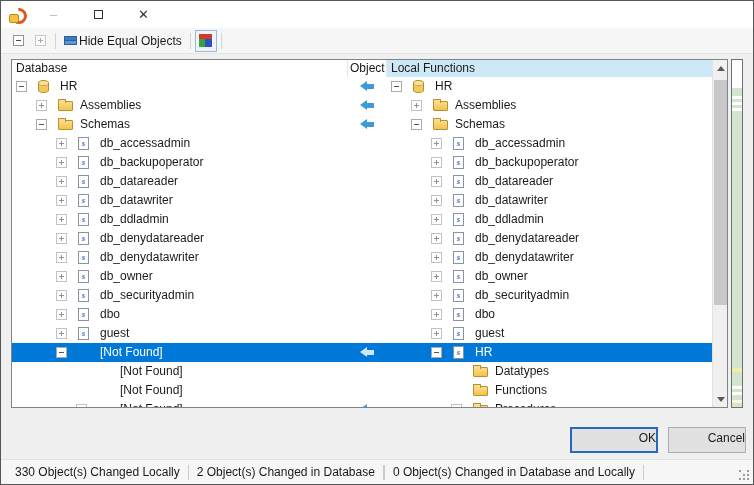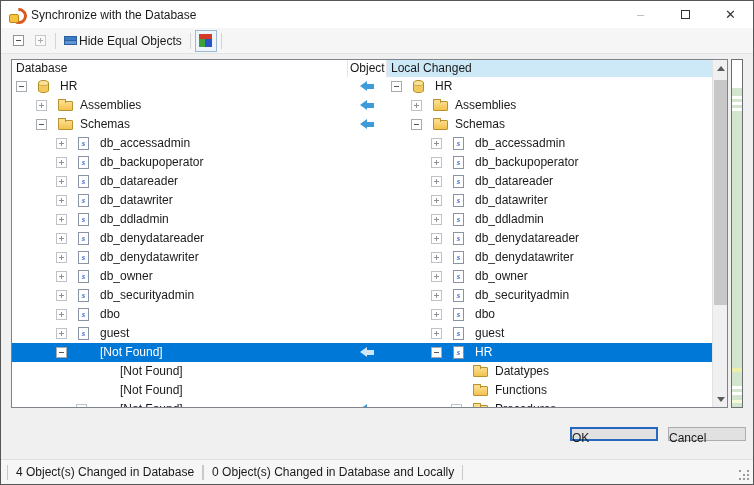--- a/index.html
+++ b/index.html
@@ -87,39 +87,38 @@
       #d3e5cc 51px,#d3e5cc 308px,
       #ecefa6 308px,#ecefa6 312px,
       #d3e5cc 312px,#d3e5cc 326px,
       #ffffff 326px,#ffffff 329px,
       #d3e5cc 329px,#d3e5cc 332px,
       #ffffff 332px,#ffffff 335px,
       #d3e5cc 335px,#d3e5cc 340px,
       #f6f8da 340px,#f6f8da 343px,
       #d3e5cc 343px,#d3e5cc 349px);}
   
-  .btn{position:absolute;top:426px;height:14px;background:#e1e1e1;border:1px solid #adadad;text-align:left;line-height:21px;}
+  .btn{position:absolute;top:426px;height:26px;background:#e1e1e1;border:1px solid #adadad;text-align:right;line-height:21px;}
   .btn.ok{left:569px;width:88px;border:2px solid #2667c0;line-height:19px;}
   .btn.cancel{left:667px;width:78px;}
   
   .statusbar{position:absolute;left:0;right:0;bottom:0;height:25px;background:#f6f6f6;border-top:1px solid #e0e0e0;display:flex;align-items:center;padding-left:6px;}
   .stitem{padding:0 8px;white-space:nowrap;}
   .ssep{width:1px;height:15px;background:#c9c9c9;}
   .grip{position:absolute;right:3px;bottom:3px;width:11px;height:11px;}
   .grip::before{content:"";position:absolute;left:0;top:0;width:2px;height:2px;background:#9b9b9b;
     box-shadow:8px 8px #9b9b9b,8px 4px #9b9b9b,4px 8px #9b9b9b,8px 0 #9b9b9b,0 8px #9b9b9b,4px 4px #9b9b9b;}
 </style>
 </head>
 <body>
 
 <div class="window">
 
   <div class="titlebar">
     <span class="appicon"></span>
-    <span class="title">Synchronize with the Database</span>
     <div class="winbtns">
       <div class="winbtn dim">
           <span>–</span>
         </div>
       <div class="winbtn">
           <span class="maxbox"></span>
         </div>
       <div class="winbtn">
           <span>✕</span>
         </div>
@@ -142,21 +141,21 @@
     <div class="tbtn framed">
         <span class="coloricon"></span>
       </div>
     <div class="tsep"></div>
   </div>
 
   <div class="panel">
     <div class="hdr">
       <div class="hcell h-db">Database</div>
       <div class="hcell h-act">Object</div>
-      <div class="hcell h-meta">Local Changed</div>
+      <div class="hcell h-meta">Local Functions</div>
     </div>
     <div class="rows">
         <div class="trow">
           <div class="cell left">
             <span class="exp minus" style="left:4px"></span>
             <span class="ic ic-database" style="left:26px"></span>
             <span class="lbl" style="left:48px">HR</span>
           </div>
           <div class="cell action">
             <span class="arrow"></span>
@@ -395,22 +394,23 @@
       <div class="sb-dn"></div>
     </div>
   </div>
 
   <div class="ruler"></div>
 
   <div class="btn ok">OK</div>
   <div class="btn cancel">Cancel</div>
 
   <div class="statusbar">
+    <span class="stitem">330 Object(s) Changed Locally</span>
     <span class="ssep"></span>
-    <span class="stitem">4 Object(s) Changed in Database</span>
+    <span class="stitem">2 Object(s) Changed in Database</span>
     <span class="ssep"></span>
     <span class="ssep"></span>
     <span class="stitem">0 Object(s) Changed in Database and Locally</span>
     <span class="ssep"></span>
     <span class="grip"></span>
   </div>
 
 </div>
 
 </body></html>

